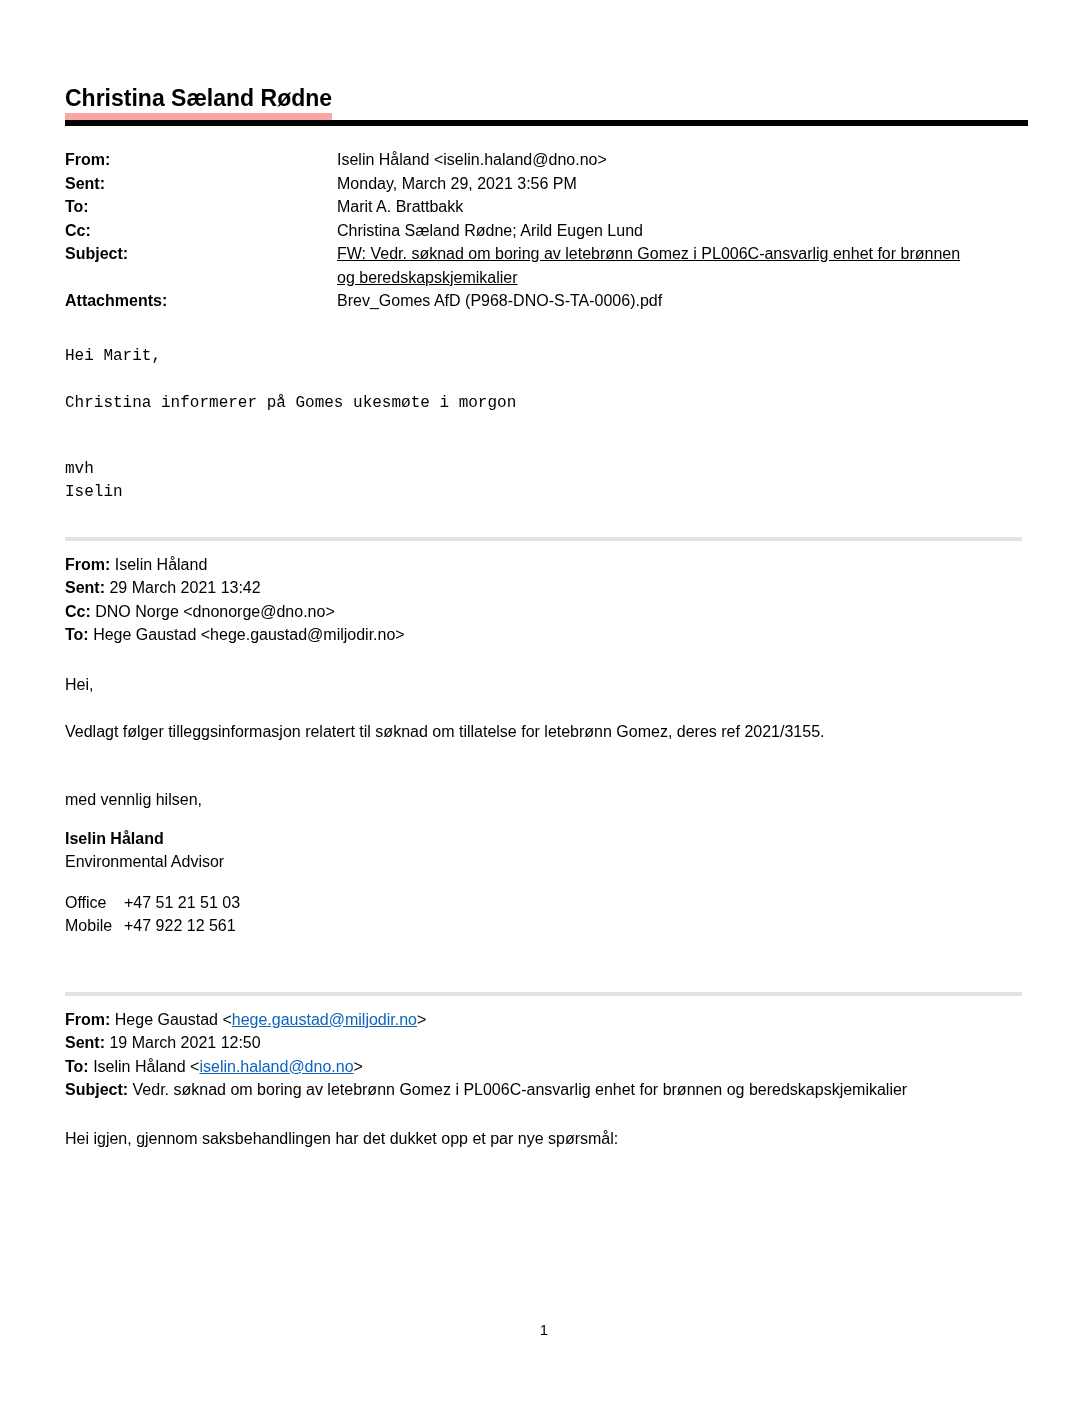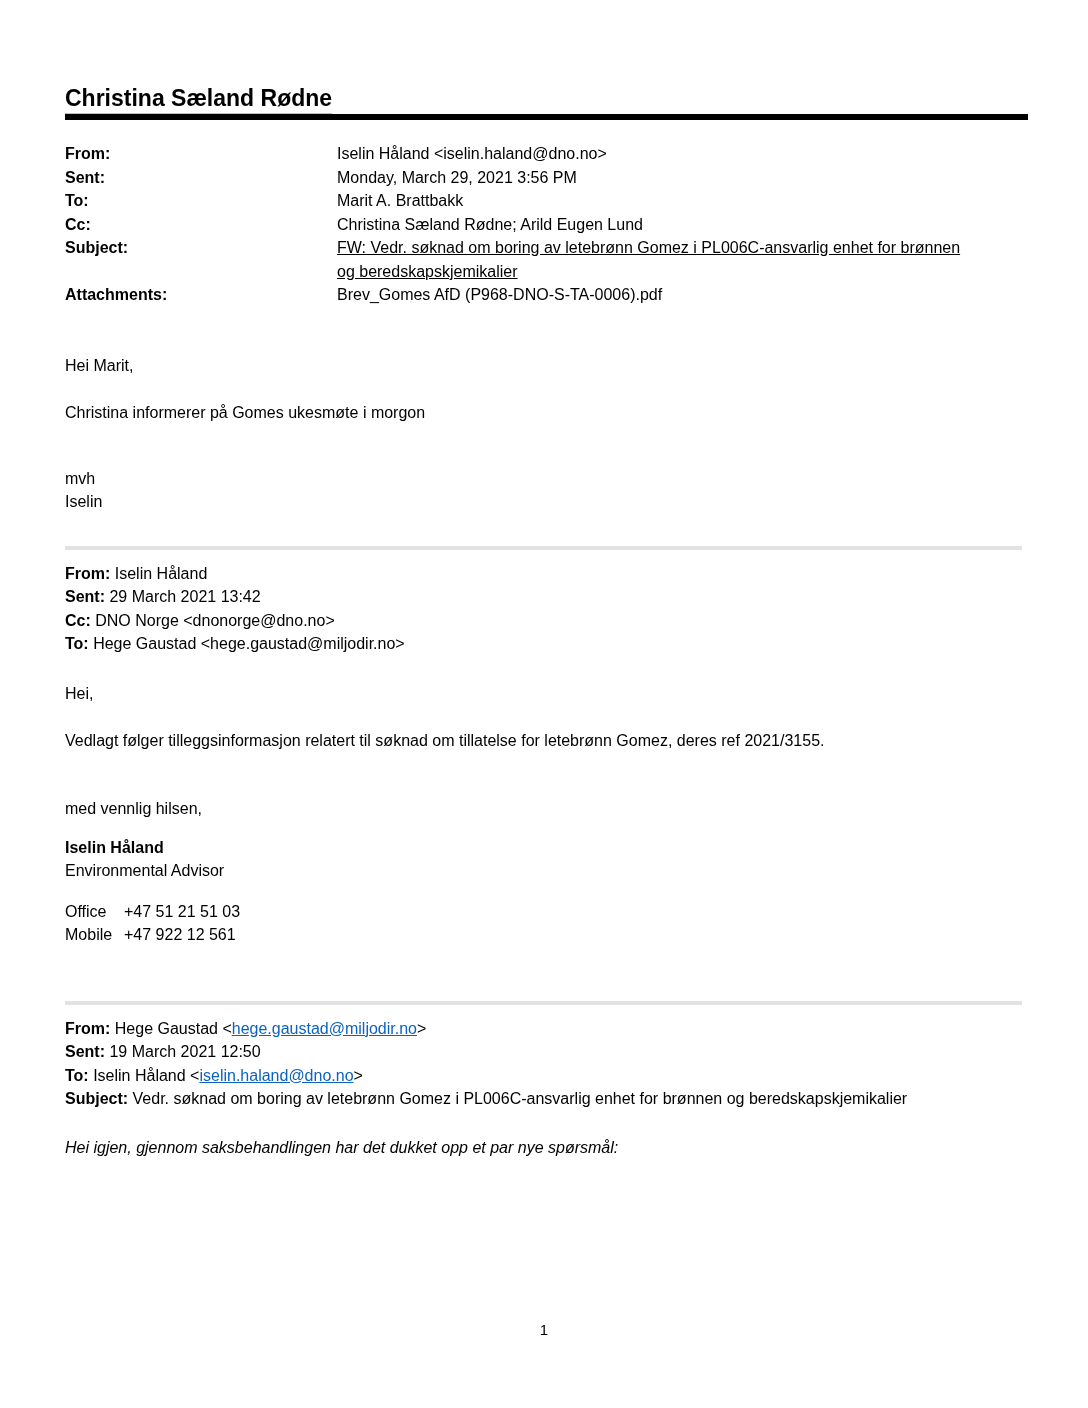--- a/index.html
+++ b/index.html
@@ -17,42 +17,42 @@
     line-height: 23.5px;
   }
 
   
   .owner-title {
     display: inline-block;
     font-size: 23px;
     font-weight: bold;
     line-height: 24px;
     letter-spacing: 0;
-    border-bottom: 1px solid #fca5a5;
+    border-bottom: 7px solid #fca5a5;
     padding-bottom: 3px;
   }
   .thick-rule {
     width: 963px;
     height: 6px;
     background: #000;
     margin-top: 0px;
   }
 
   
   .meta {
     margin-top: 22px;
     display: grid;
     grid-template-columns: 272px 1fr;
   }
   .meta .label { font-weight: bold; }
   .meta .value { }
   .meta .subject-value { max-width: 640px; text-decoration: underline; }
 
   
-  .body1 { margin-top: 47px; }
+  .body1 { margin-top: 32px; font-family: Liberation Mono, monospace; }
   .body1 p { margin: 0; }
   .b1-line1 { margin-top: 23.5px !important; }
   .b1-line2 { margin-top: 24px !important; }
   .b1-signoff { margin-top: 42px !important; }
 
   
   .quoted { }
   .sep {
     width: 957px;
     height: 4px;
@@ -68,21 +68,21 @@
   .q1-body { }
   .q1-greeting { margin-top: 26px; }
   .q1-line1 { margin-top: 23.5px; }
   .q1-closing { margin-top: 45px; }
   .q1-sig-name { margin-top: 15px; font-weight: bold; }
   .q1-sig-title { margin-top: 0; }
   .phone-row { margin-top: 0; }
   .phone-rows { margin-top: 17px; }
   .phone-label { display: inline-block; width: 59px; }
 
-  .q2-body-line { margin-top: 25px; font-style: italic; }
+  .q2-body-line { margin-top: 25px; }
 
   a.email-link {
     color: #0b63be;
     text-decoration: underline;
   }
 
   
   .page-footer {
     position: absolute;
     left: 0;

